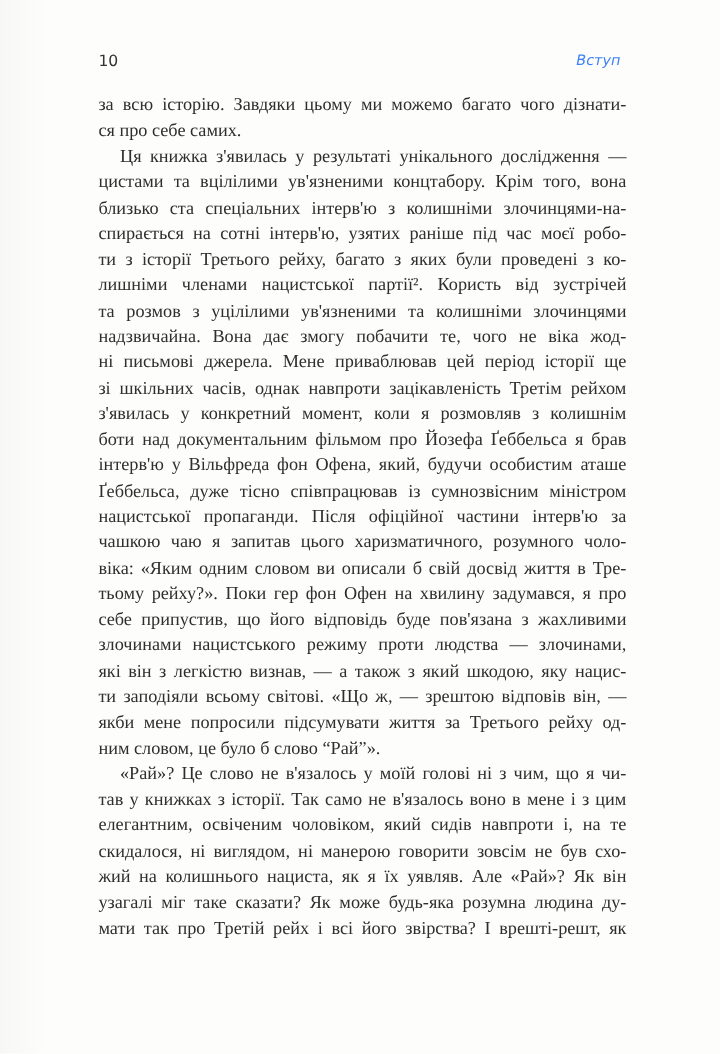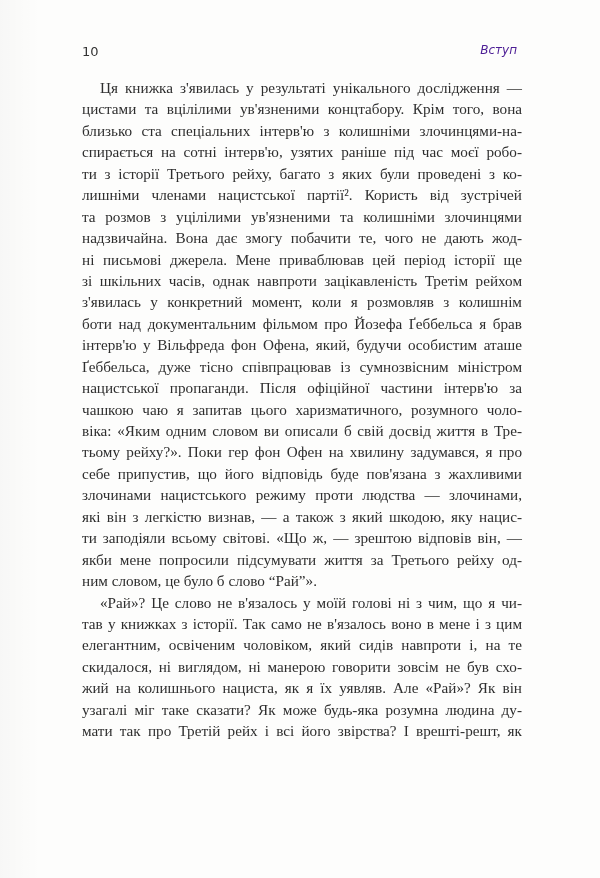--- a/index.html
+++ b/index.html
@@ -12,21 +12,21 @@
   .page-shade {
     position: absolute; left: 0; top: 0; width: 600px; height: 878px;
     background: linear-gradient(to right, rgba(0,0,0,0.025) 0px, rgba(0,0,0,0) 40px);
   }
   .header-num {
     position: absolute; left: 82px; top: 44px;
     font-family: "DejaVu Sans", sans-serif; font-size: 13px; color: #333;
   }
   .header-title {
     position: absolute; right: 83px; top: 43px;
-    font-family: "DejaVu Sans", sans-serif; font-style: italic; font-size: 12px; color: #4c1d95;
+    font-family: "DejaVu Sans", sans-serif; font-style: italic; font-size: 12px; color: #3b82f6;
   }
   .body {
     position: absolute; left: 82px; top: 77px; width: 440px;
     font-family: "Liberation Serif", serif; font-size: 15.2px; line-height: 21.45px;
   }
   .ln {
     display: block; height: 21.45px;
     text-align: justify; text-align-last: justify;
     white-space: normal; overflow: visible;
   }
@@ -36,30 +36,34 @@
 </head>
 <body>
 
 <div class="page-shade"></div>
 
 <div class="header-num">10</div>
 <div class="header-title">Вступ</div>
 
 <div class="body">
 
+  <div>
+    <span class="ln">за всю історію. Завдяки цьому ми можемо багато чого дізнати-</span>
+    <span class="ln last">ся про себе самих.</span>
+  </div>
 
   <div>
     <span class="ln indent">Ця книжка з'явилась у результаті унікального дослідження —</span>
     <span class="ln">цистами та вцілілими ув'язненими концтабору. Крім того, вона</span>
     <span class="ln">близько ста спеціальних інтерв'ю з колишніми злочинцями-на-</span>
     <span class="ln">спирається на сотні інтерв'ю, узятих раніше під час моєї робо-</span>
     <span class="ln">ти з історії Третього рейху, багато з яких були проведені з ко-</span>
     <span class="ln">лишніми членами нацистської партії². Користь від зустрічей</span>
     <span class="ln">та розмов з уцілілими ув'язненими та колишніми злочинцями</span>
-    <span class="ln">надзвичайна. Вона дає змогу побачити те, чого не дають жод-</span>
+    <span class="ln">надзвичайна. Вона дає змогу побачити те, чого не віка жод-</span>
     <span class="ln">ні письмові джерела. Мене приваблював цей період історії ще</span>
     <span class="ln">зі шкільних часів, однак навпроти зацікавленість Третім рейхом</span>
     <span class="ln">з'явилась у конкретний момент, коли я розмовляв з колишнім</span>
     <span class="ln">боти над документальним фільмом про Йозефа Ґеббельса я брав</span>
     <span class="ln">інтерв'ю у Вільфреда фон Офена, який, будучи особистим аташе</span>
     <span class="ln">Ґеббельса, дуже тісно співпрацював із сумнозвісним міністром</span>
     <span class="ln">нацистської пропаганди. Після офіційної частини інтерв'ю за</span>
     <span class="ln">чашкою чаю я запитав цього харизматичного, розумного чоло-</span>
     <span class="ln">віка: «Яким одним словом ви описали б свій досвід життя в Тре-</span>
     <span class="ln">тьому рейху?». Поки гер фон Офен на хвилину задумався, я про</span>

